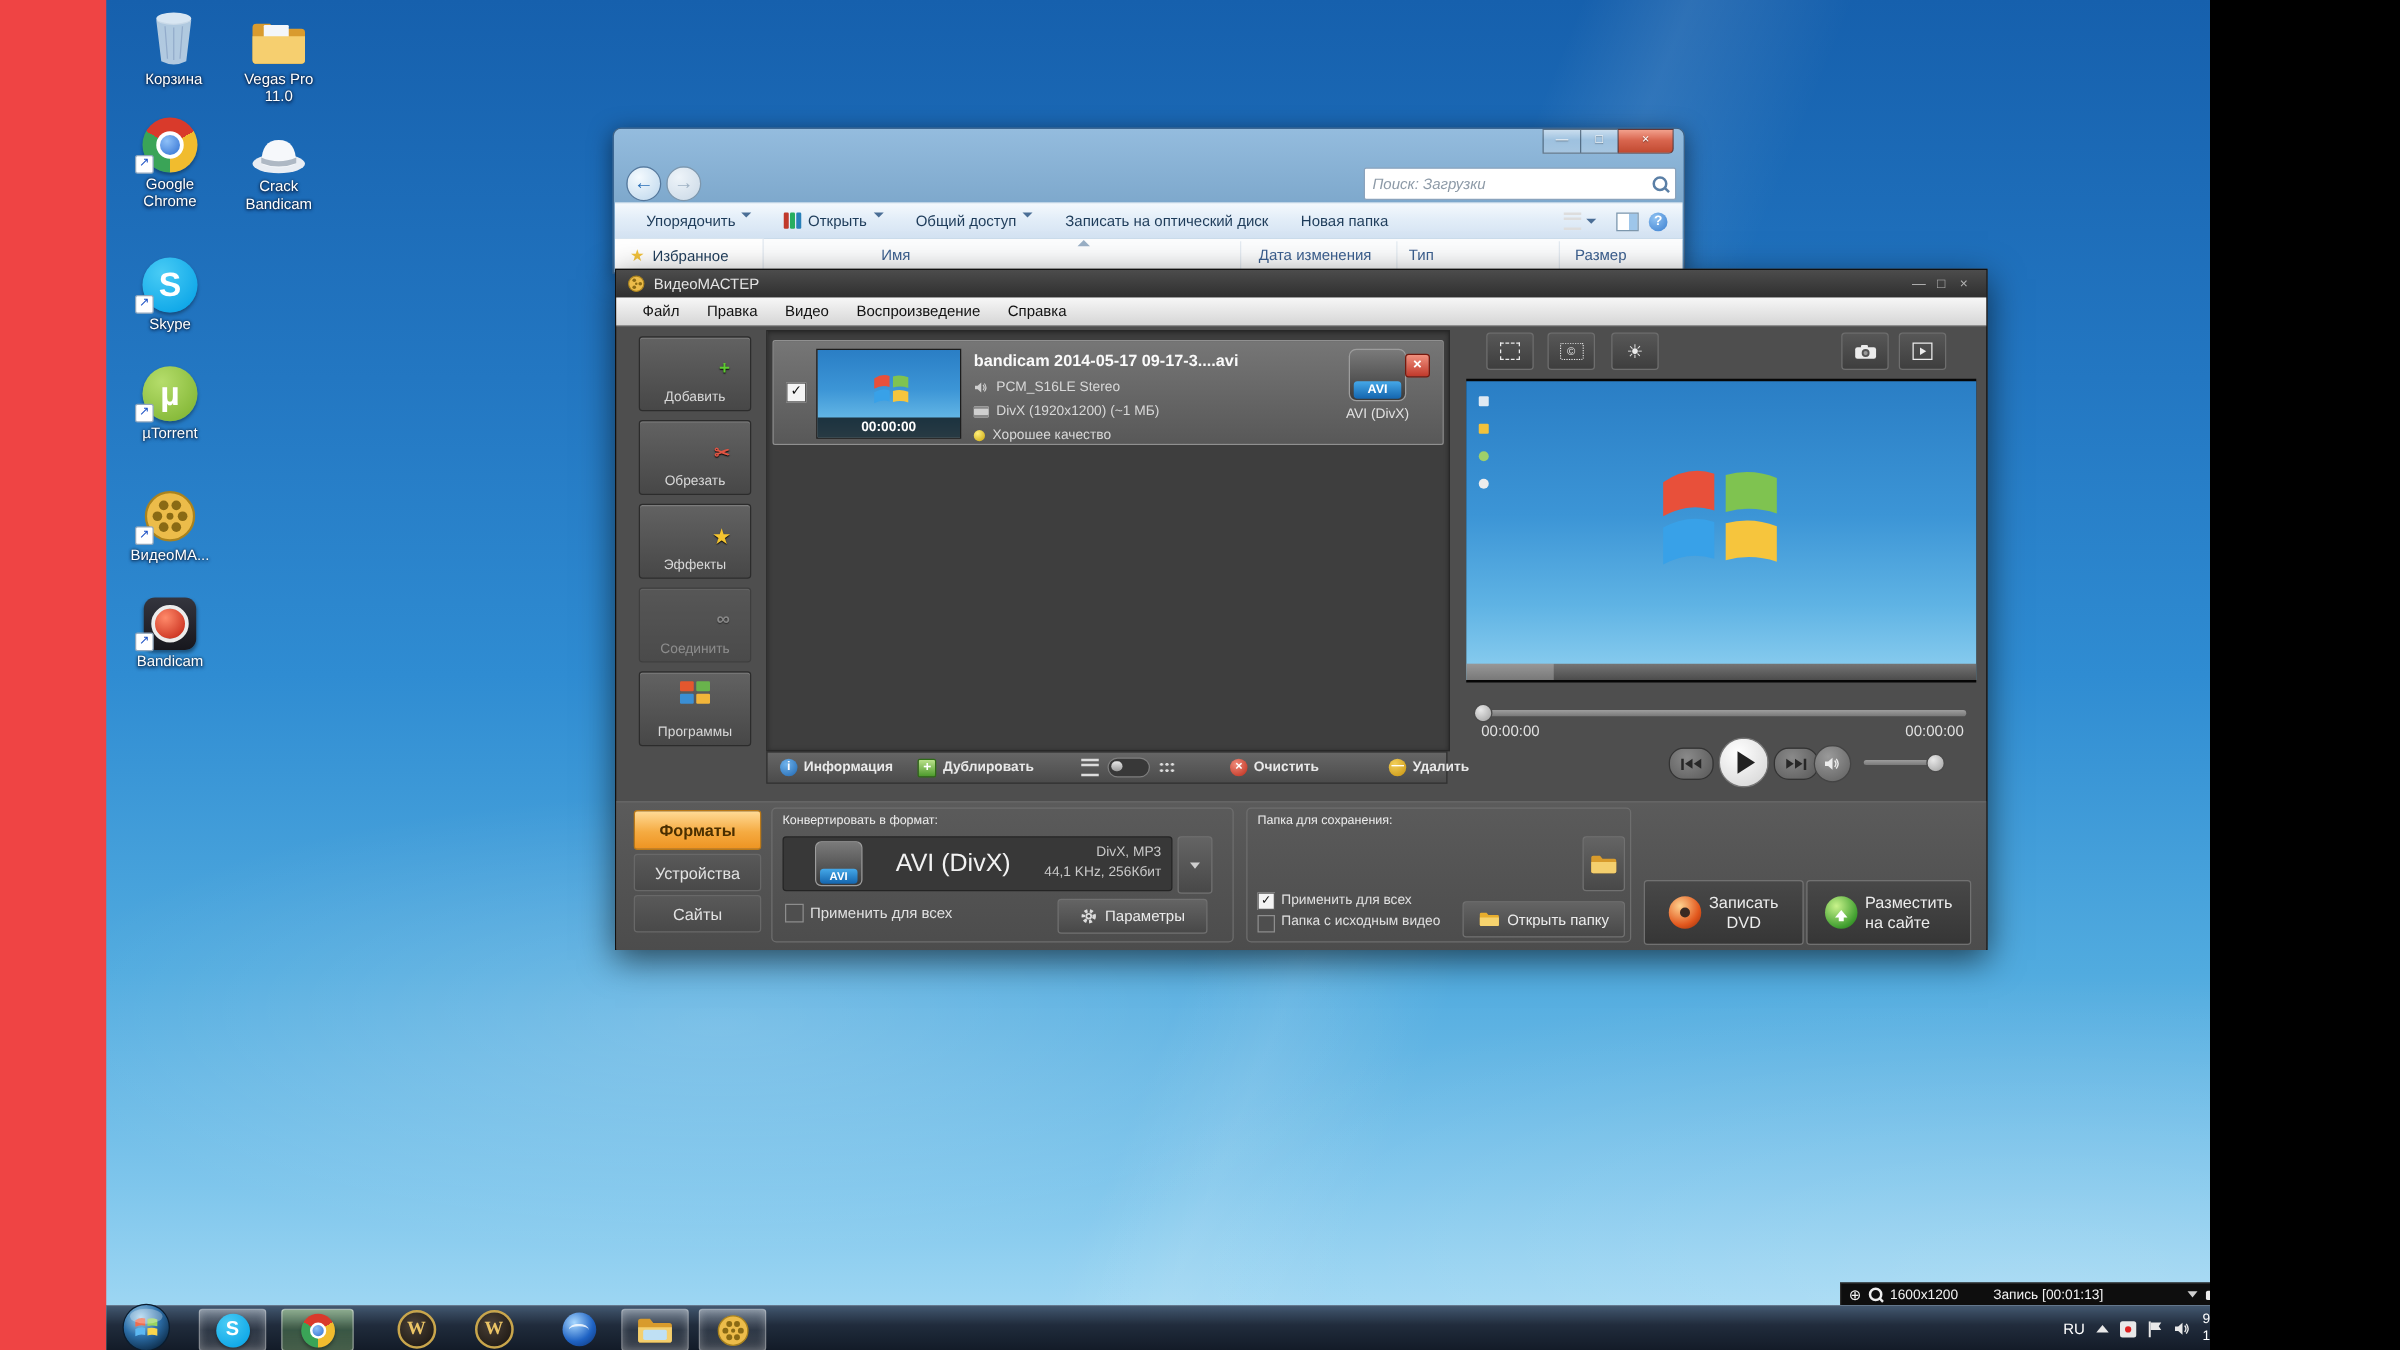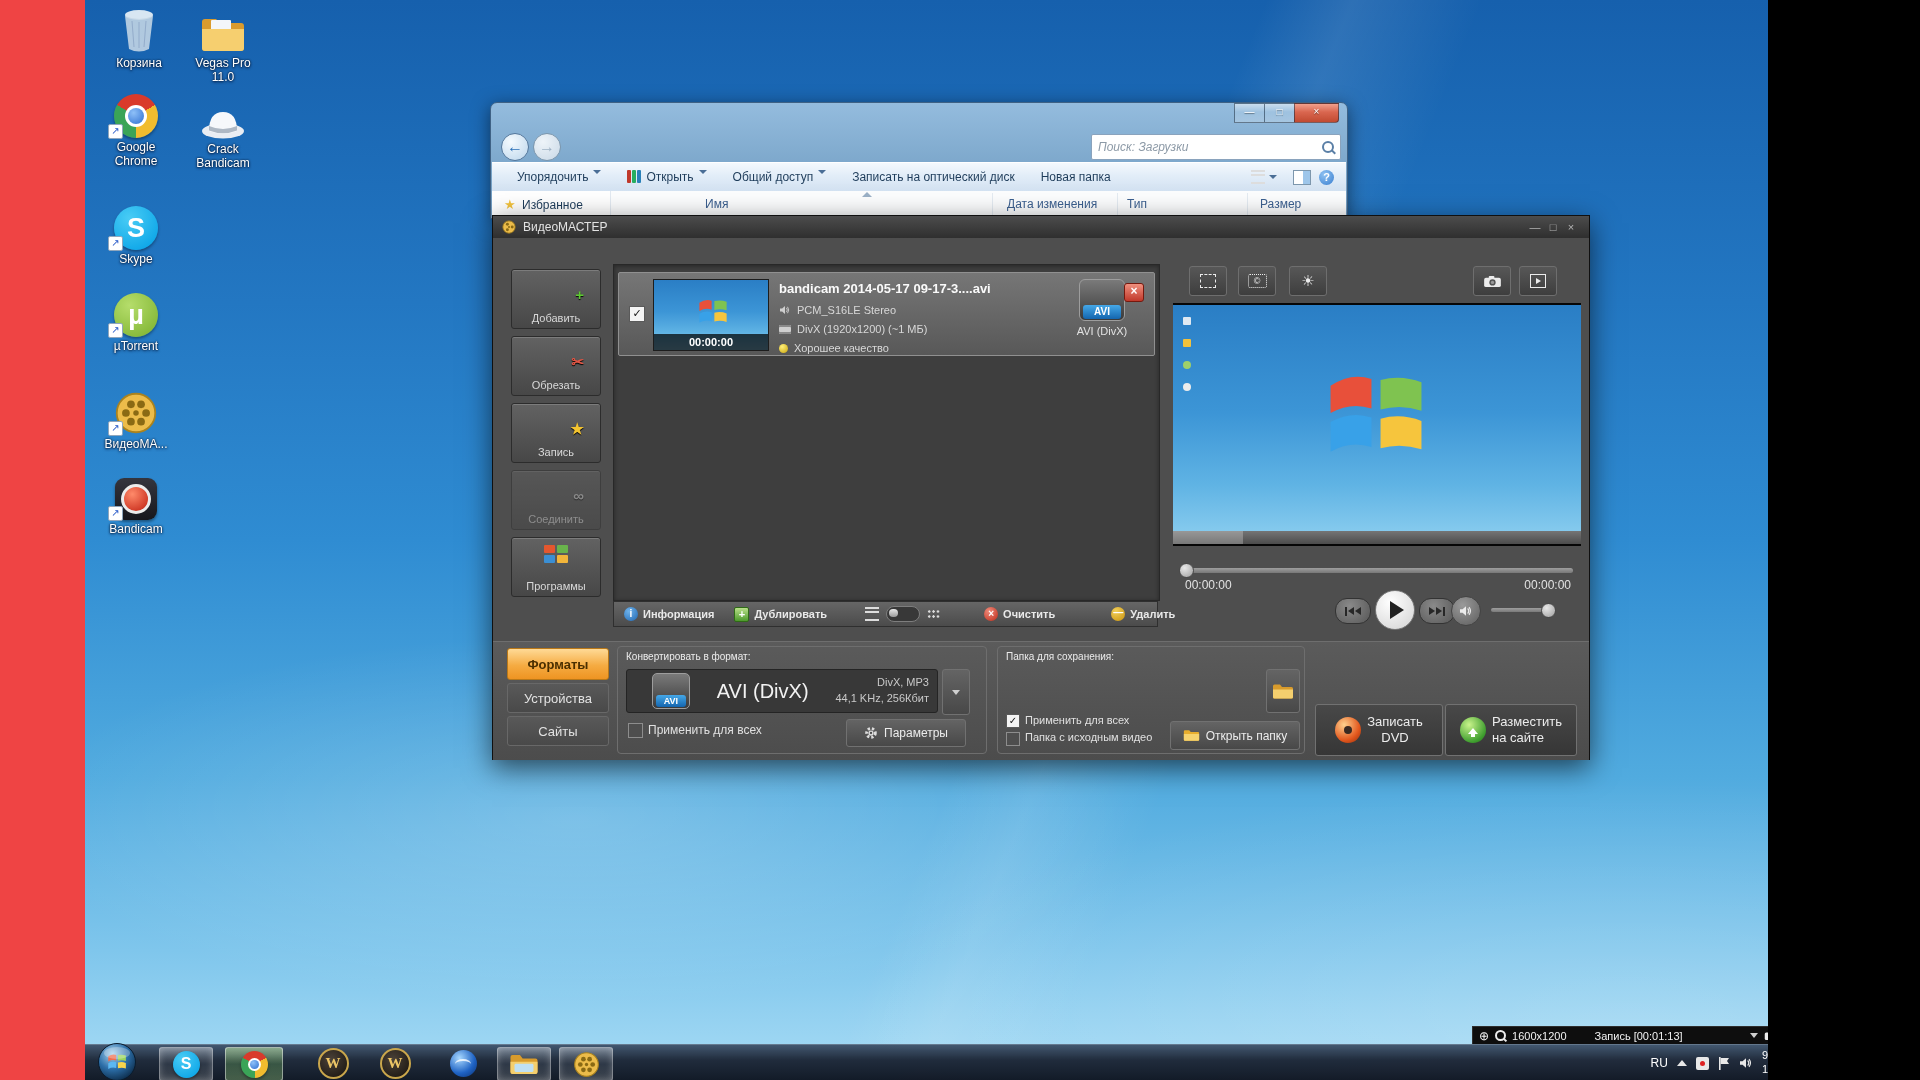--- a/index.html
+++ b/index.html
@@ -358,30 +358,37 @@
             <circle cx="24" cy="24" r="3.4"></circle>
           </g>
         </svg>
       <span>ВидеоМАСТЕР</span>
       <span style="margin-left:auto" class="flex">
         <span class="vctl">—</span>
         <span class="vctl">□</span>
         <span class="vctl">×</span>
       </span>
     </div>
+    <div class="vmenu">
+      <span>Файл</span>
+      <span>Правка</span>
+      <span>Видео</span>
+      <span>Воспроизведение</span>
+      <span>Справка</span>
+    </div>
 
     <div class="sbtn" style="top:53px">
       <span class="film"></span><span class="fglyph" style="color:#5ecb32">+</span>
       <span class="lbl">Добавить</span></div>
     <div class="sbtn" style="top:120px">
       <span class="film"></span><span class="fglyph" style="color:#e05544">✂</span>
       <span class="lbl">Обрезать</span></div>
     <div class="sbtn" style="top:187px">
       <span class="film"></span><span class="fglyph" style="color:#f4c430">★</span>
-      <span class="lbl">Запись</span></div>
+      <span class="lbl">Эффекты</span></div>
     <div class="sbtn" style="top:254px;opacity:.45">
       <span class="film"></span><span class="fglyph" style="color:#cfcfcf">∞</span>
       <span class="lbl">Соединить</span></div>
     <div class="sbtn" style="top:321px">
       <span style="display:inline-grid;grid-template-columns:11px 11px;gap:2px;margin-top:7px">
         <i style="width:11px;height:8px;background:#e4572e;border-radius:1px"></i>
           <i style="width:11px;height:8px;background:#69b34c;border-radius:1px"></i>
         <i style="width:11px;height:8px;background:#3b8fd4;border-radius:1px"></i>
           <i style="width:11px;height:8px;background:#f2b53a;border-radius:1px"></i>
         </span>

